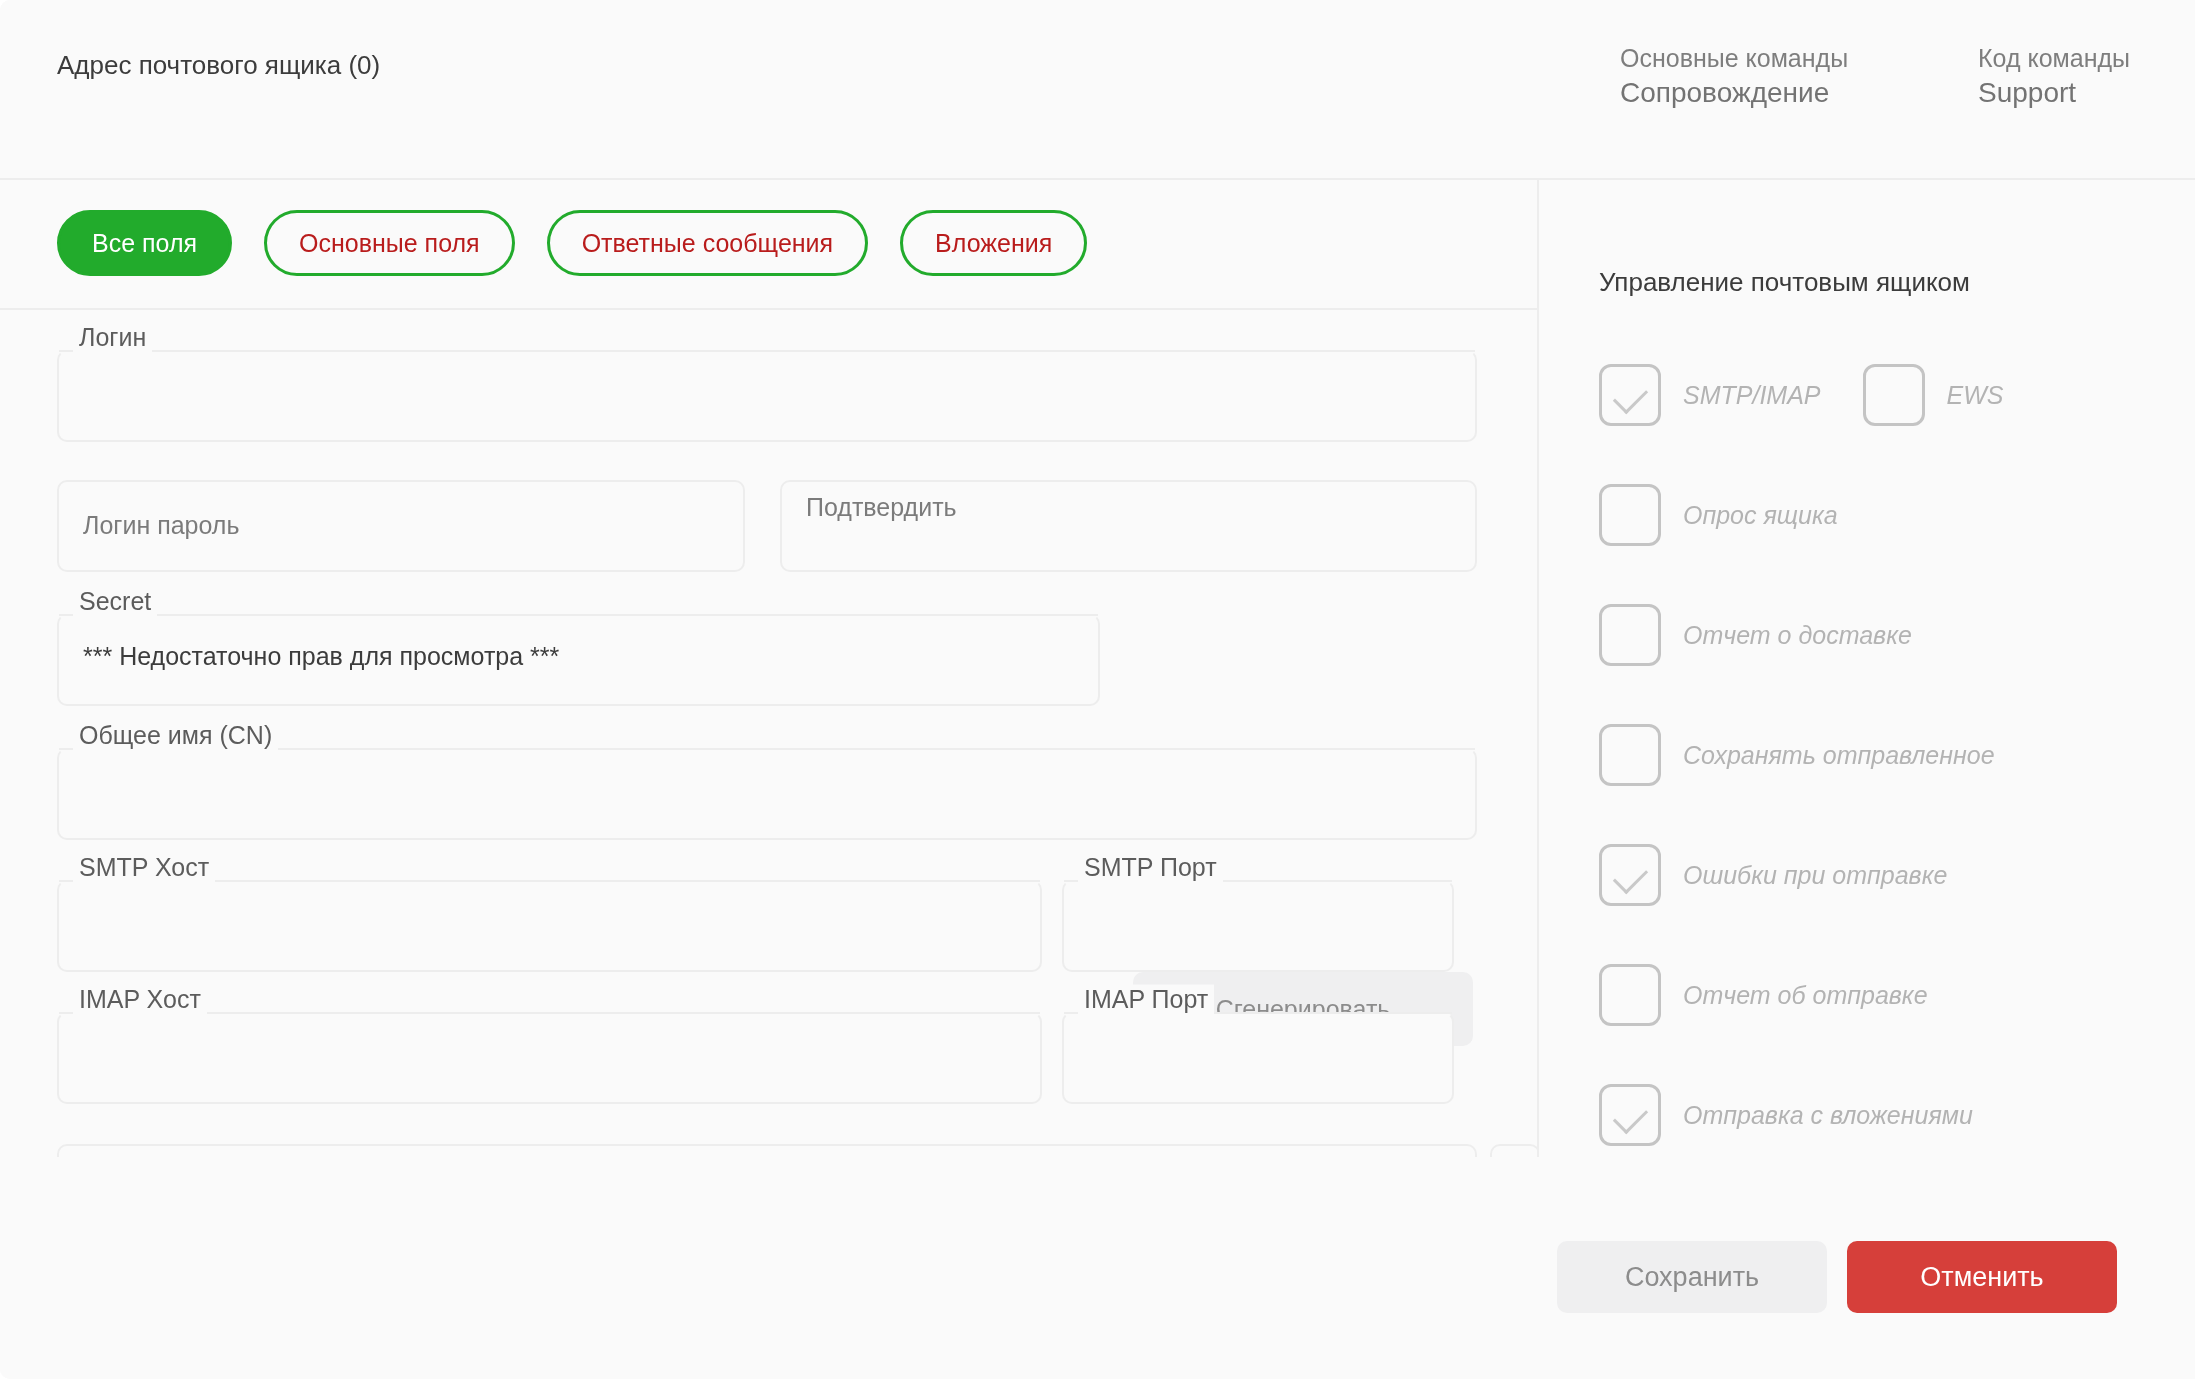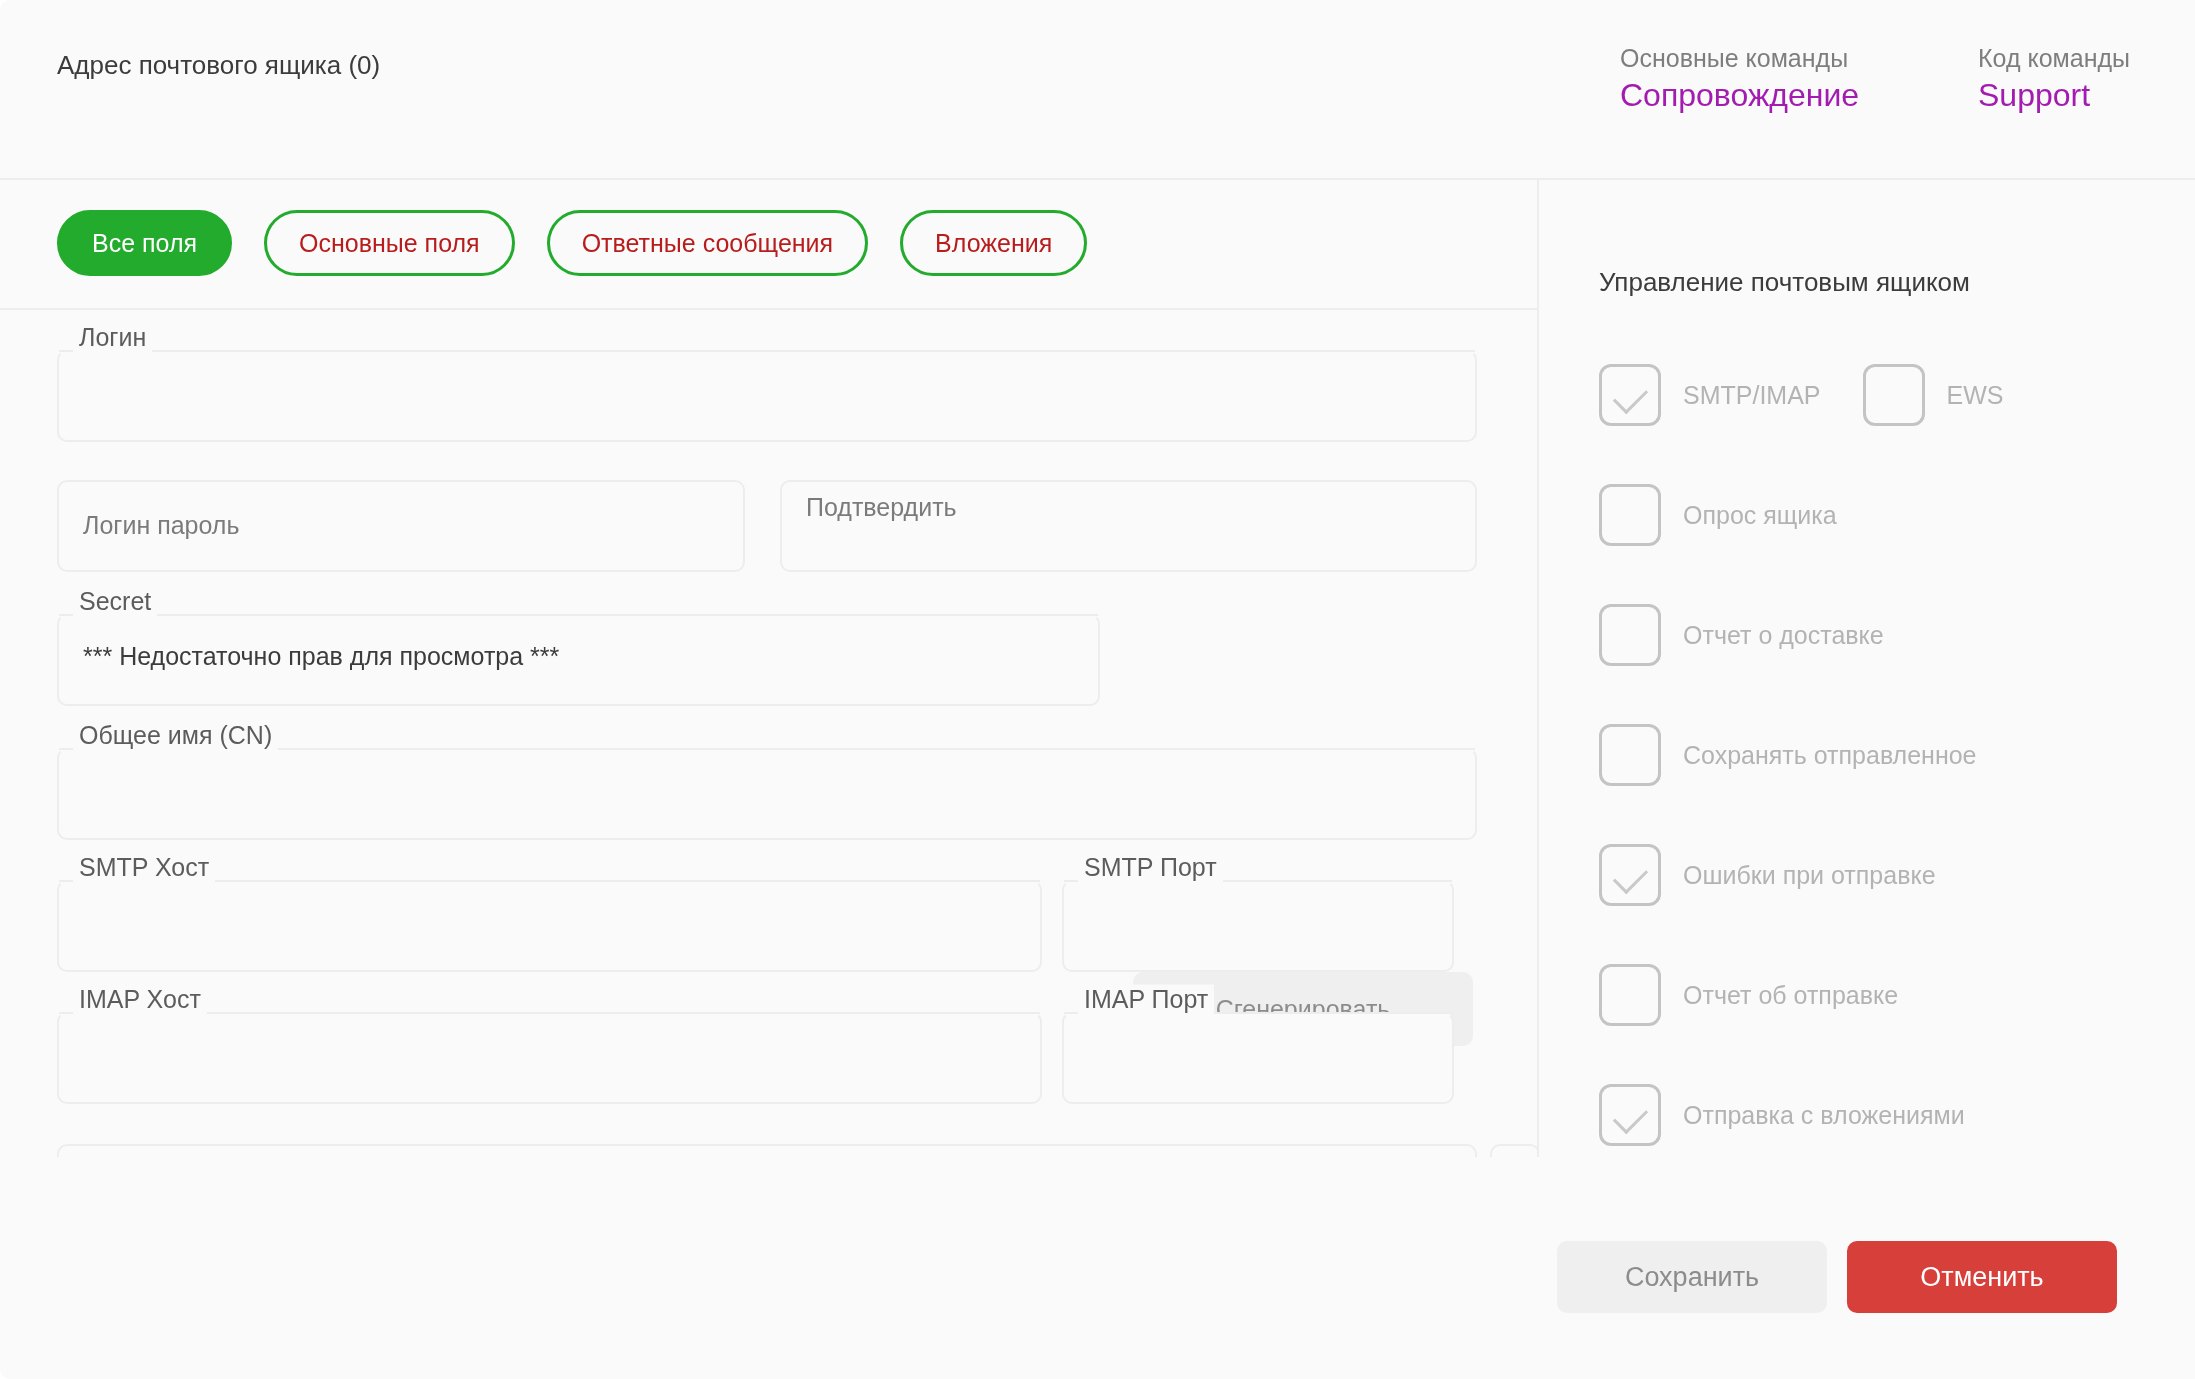--- a/index.html
+++ b/index.html
@@ -45,22 +45,22 @@
   }
   .team-name-block { left: 1620px; }
   .team-code-block { left: 1978px; }
   .team-label {
     font-size: 25px;
     color: #7e7e7e;
     white-space: nowrap;
     line-height: 1;
   }
   .team-value {
-    font-size: 32px;
-    color: #a21caf;
+    font-size: 28px;
+    color: #737373;
     white-space: nowrap;
     line-height: 1;
   }
 
   
   .v-divider {
     position: absolute;
     left: 1537px; top: 180px;
     width: 2px; height: 977px;
     background: #ededed;
@@ -194,20 +194,21 @@
   .check-row {
     display: flex;
     align-items: center;
     height: 120px;
   }
   .check-item {
     display: flex;
     align-items: center;
     gap: 22px;
     cursor: default;
+    font-style: italic;
   }
   .check-item.second { margin-left: 42px; }
   .checkbox {
     width: 62px; height: 62px;
     border: 3px solid #c4c4c4;
     border-radius: 12px;
     background: #fafafa;
     flex: 0 0 auto;
     position: relative;
   }

